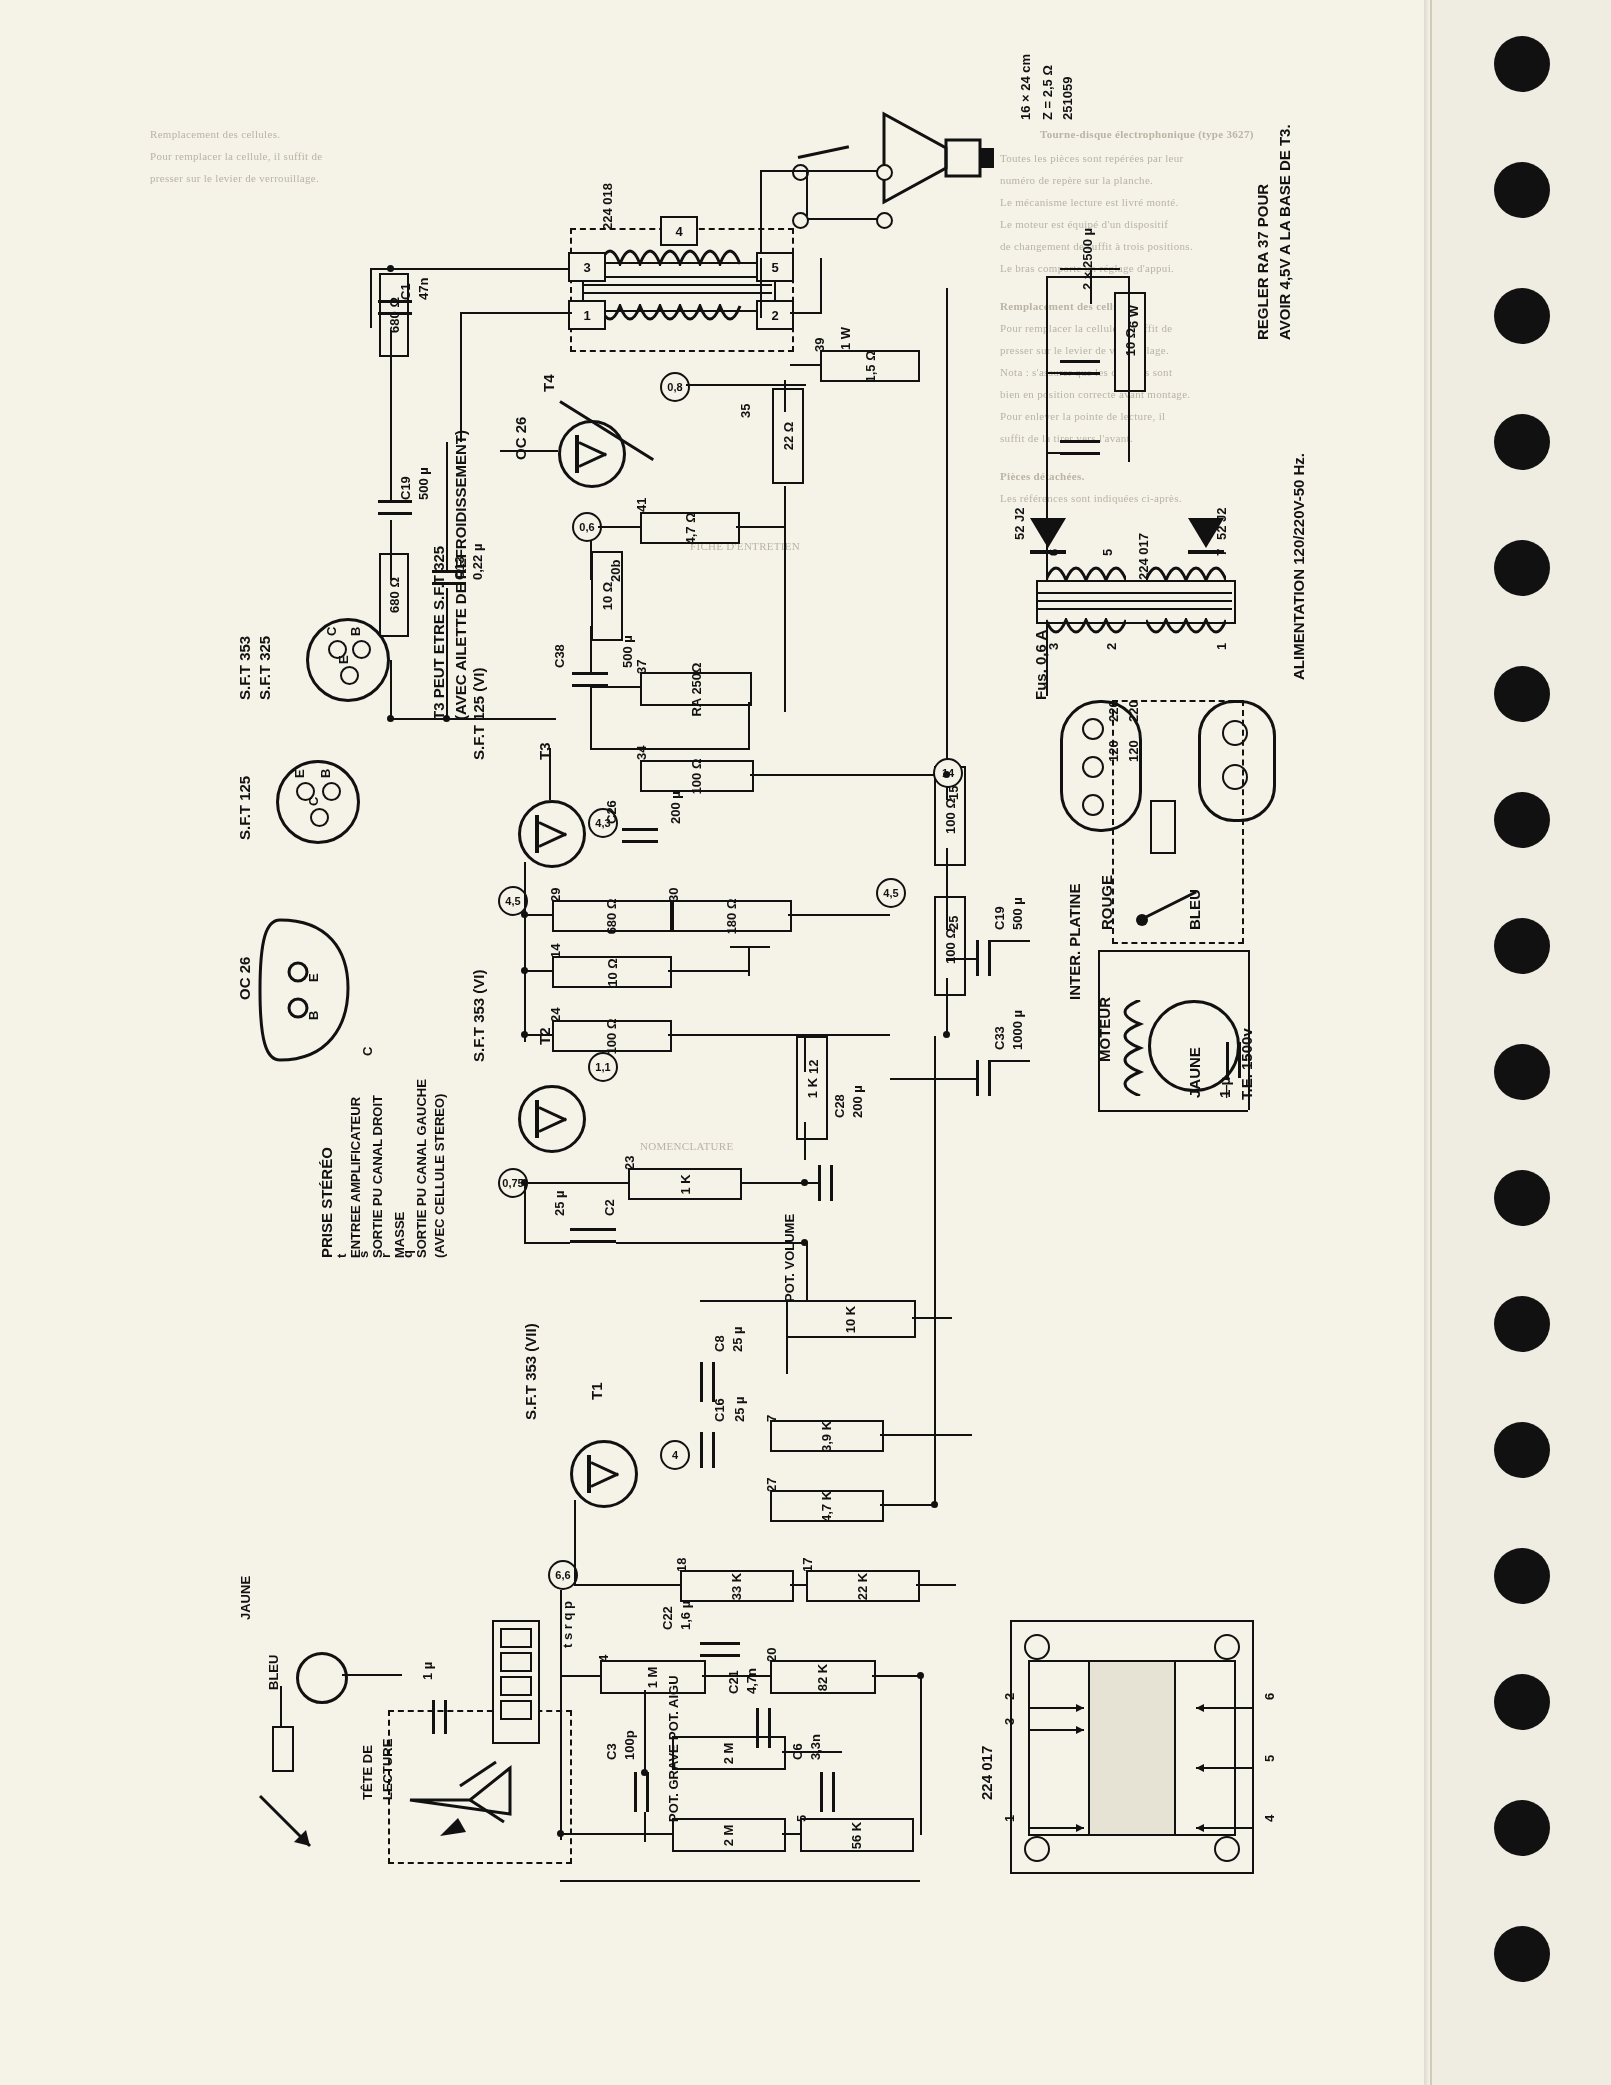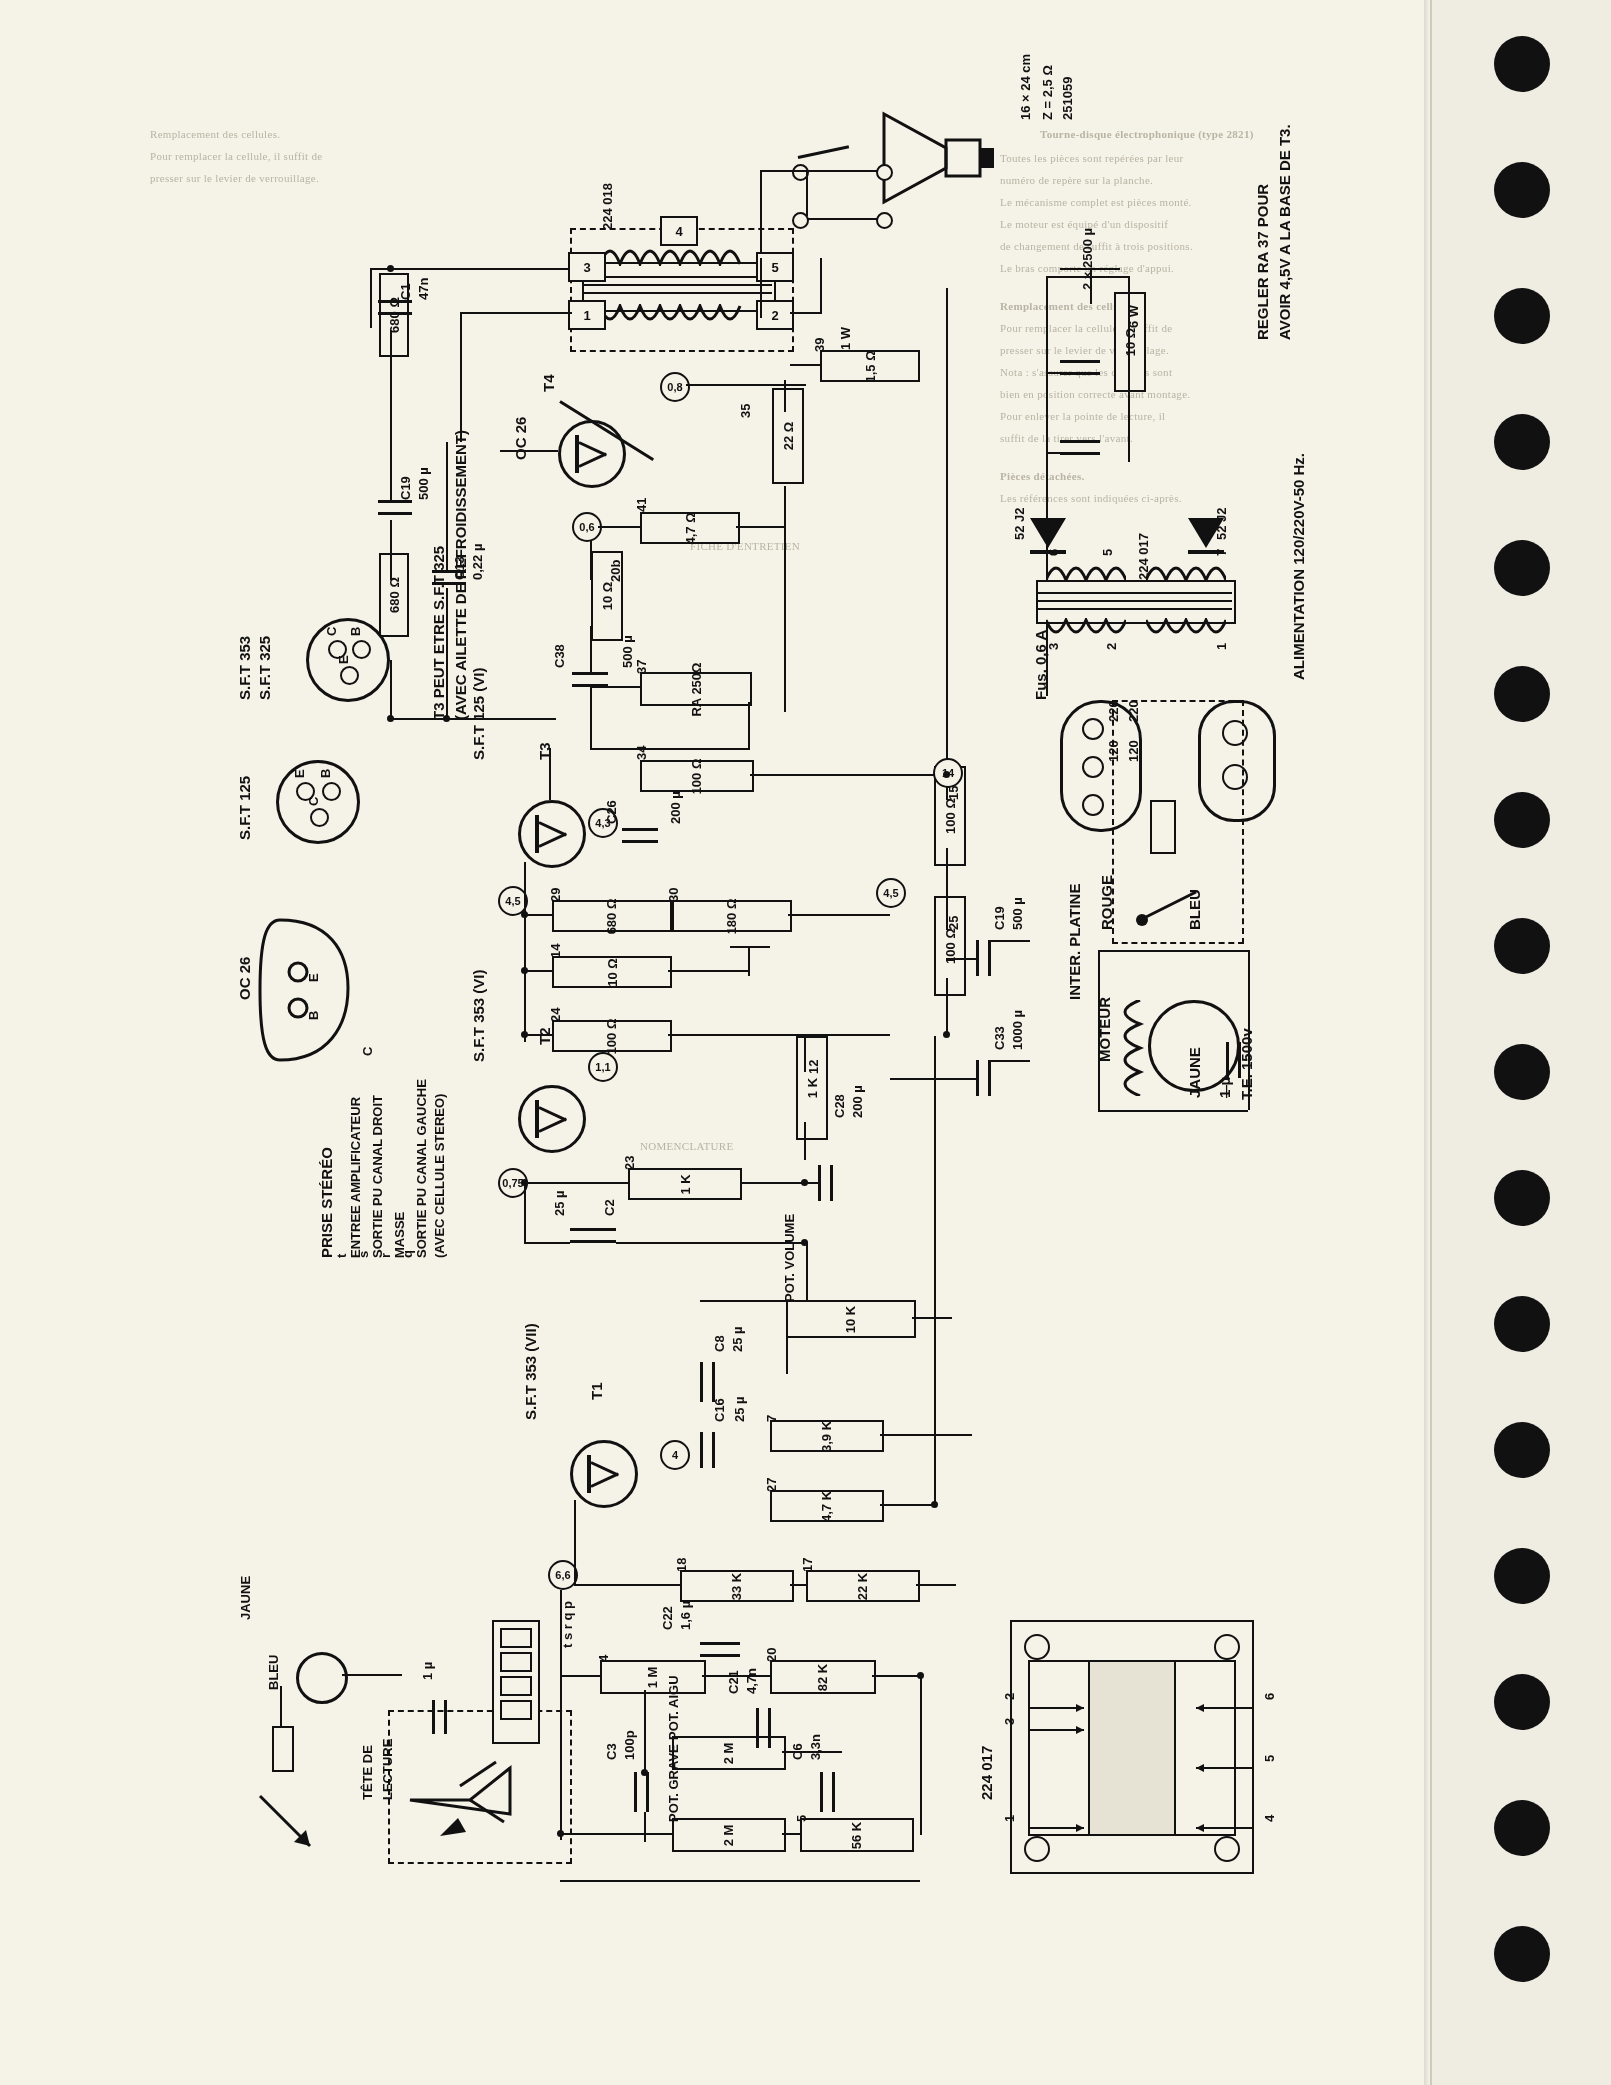--- a/index.html
+++ b/index.html
@@ -47,24 +47,24 @@
   .dashbox{position:absolute;border:2px dashed #111;}
   .sock{position:absolute;border:3px solid #111;border-radius:50%;background:#f5f2e8;}
   .pin{position:absolute;border:2px solid #111;border-radius:50%;background:#f5f2e8;}
 </style>
 </head>
 <body>
 
 <div id="page">
   <div id="paper">
 
-    <div class="ghost ghostb" style="left:1040px;top:128px;">Tourne-disque électrophonique (type 2821)</div>
+    <div class="ghost ghostb" style="left:1040px;top:128px;">Tourne-disque électrophonique (type 3627)</div>
     <div class="ghost" style="left:1000px;top:152px;">Toutes les pièces sont repérées par leur</div>
     <div class="ghost" style="left:1000px;top:174px;">numéro de repère sur la planche.</div>
-    <div class="ghost" style="left:1000px;top:196px;">Le mécanisme complet est pièces monté.</div>
+    <div class="ghost" style="left:1000px;top:196px;">Le mécanisme lecture est livré monté.</div>
     <div class="ghost" style="left:1000px;top:218px;">Le moteur est équipé d'un dispositif</div>
     <div class="ghost" style="left:1000px;top:240px;">de changement de suffit à trois positions.</div>
     <div class="ghost" style="left:1000px;top:262px;">Le bras comporte un réglage d'appui.</div>
     <div class="ghost ghostb" style="left:1000px;top:300px;">Remplacement des cellules.</div>
     <div class="ghost" style="left:1000px;top:322px;">Pour remplacer la cellule, il suffit de</div>
     <div class="ghost" style="left:1000px;top:344px;">presser sur le levier de verrouillage.</div>
     <div class="ghost" style="left:1000px;top:366px;">Nota : s'assurer que les contacts sont</div>
     <div class="ghost" style="left:1000px;top:388px;">bien en position correcte avant montage.</div>
     <div class="ghost" style="left:1000px;top:410px;">Pour enlever la pointe de lecture, il</div>
     <div class="ghost" style="left:1000px;top:432px;">suffit de la tirer vers l'avant.</div>

